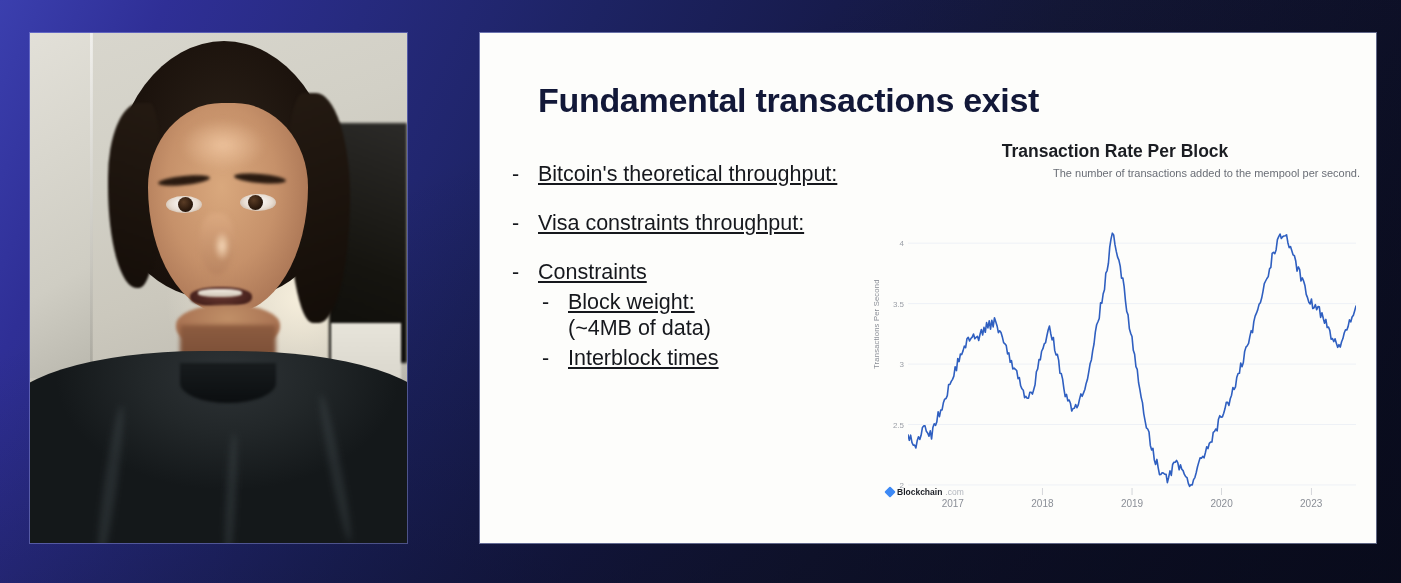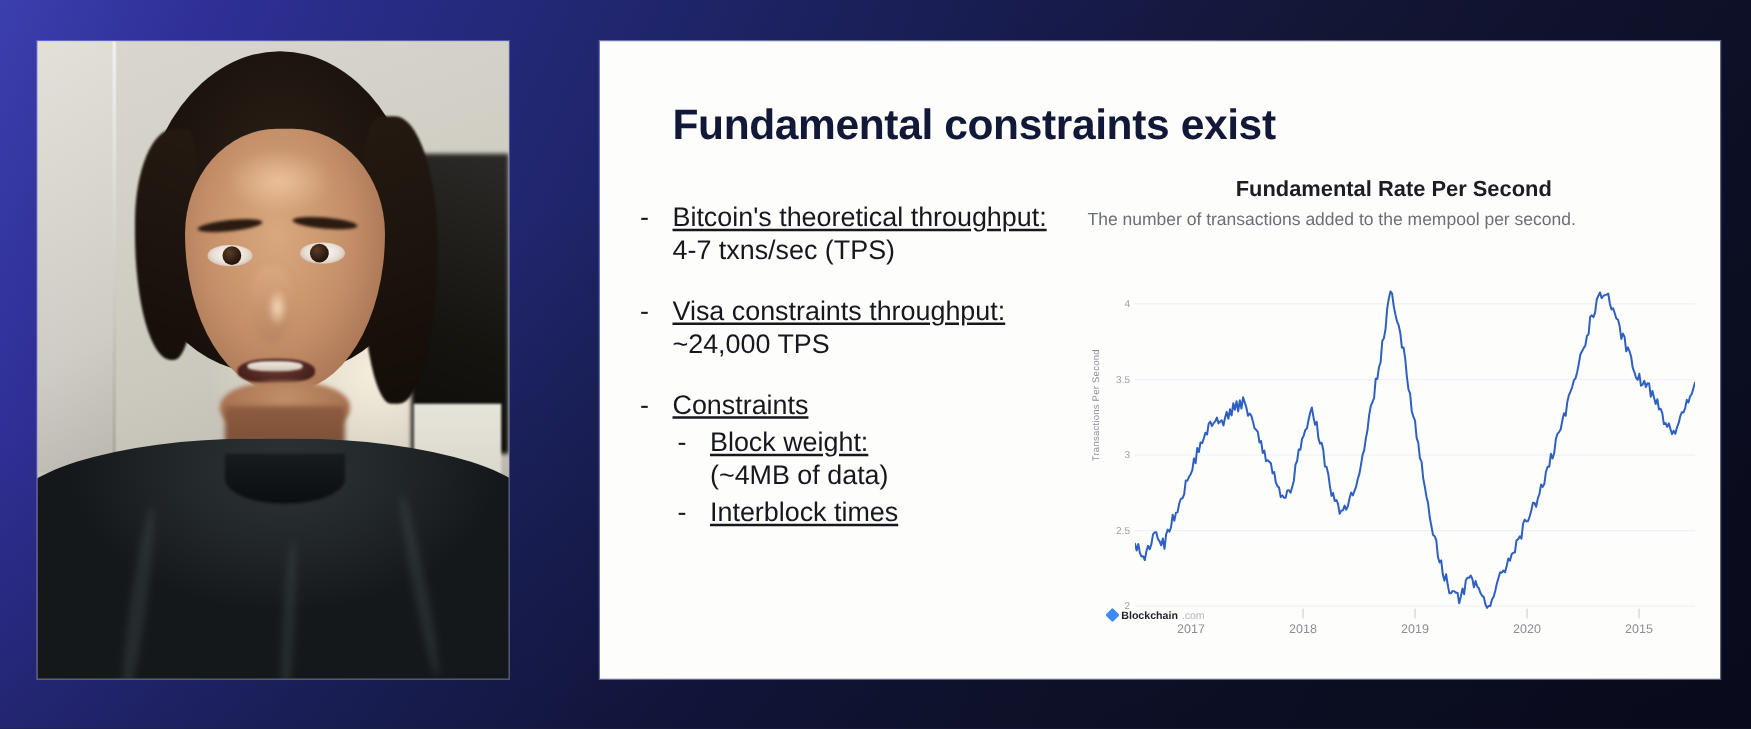--- a/index.html
+++ b/index.html
@@ -284,22 +284,22 @@
     position: absolute;
     left: 0; right: 0; top: 0;
     text-align: center;
     font-size: 17.5px;
     font-weight: bold;
     color: #1b1d22;
   }
   #chart-subtitle {
     position: absolute;
     left: 0; right: 0; top: 26px;
-    text-align: left;
-    font-size: 14px;
+    text-align: right;
+    font-size: 11px;
     color: #6a6e76;
   }
   #ylabel {
     position: absolute;
     left: 2px;
     top: 228px;
     transform: rotate(-90deg);
     transform-origin: left top;
     font-size: 7.6px;
     color: #8a8e96;
@@ -395,38 +395,36 @@
     <div class="neck"></div>
     <div class="shirt"></div>
     <div class="collar"></div>
     <div class="shirt-fold-a"></div>
     <div class="shirt-fold-b"></div>
     <div class="shirt-fold-c"></div>
   </div>
 
   <div id="slide">
 
-    <div id="slide-title">Fundamental constraints exist</div>
+    <div id="slide-title">Fundamental transactions exist</div>
 
     <div id="bullets">
 
       <div class="blk">
         <div class="b-row">
           <span class="dash">-</span>
           <span class="b-text">Bitcoin's theoretical throughput:</span>
         </div>
-        <div class="b-line2">4-7 txns/sec (TPS)</div>
       </div>
 
       <div class="blk">
         <div class="b-row">
           <span class="dash">-</span>
           <span class="b-text">Visa constraints throughput:</span>
         </div>
-        <div class="b-line2">~24,000 TPS</div>
       </div>
 
       <div class="blk">
         <div class="b-row">
           <span class="dash">-</span>
           <span class="b-text">Constraints</span>
         </div>
 
         <div class="sub">
           <div class="b-row">
@@ -440,21 +438,21 @@
           <div class="b-row">
             <span class="dash">-</span>
             <span class="b-text">Interblock times</span>
           </div>
         </div>
       </div>
 
     </div>
 
     <div id="chart">
-      <div id="chart-title">Fundamental Rate Per Second</div>
+      <div id="chart-title">Transaction Rate Per Block</div>
       <div id="chart-subtitle">The number of transactions added to the mempool per second.</div>
       <div id="ylabel">Transactions Per Second</div>
 
       <div id="plot">
         <svg id="plot-svg" viewBox="0 0 448 272" preserveAspectRatio="none">
           <g id="gridlines">
               <line x1="0" x2="448" y1="24.177777777777806" y2="24.177777777777806" stroke="#eef1f6" stroke-width="1"></line>
               <line x1="0" x2="448" y1="84.62222222222223" y2="84.62222222222223" stroke="#eef1f6" stroke-width="1"></line>
               <line x1="0" x2="448" y1="145.06666666666666" y2="145.06666666666666" stroke="#eef1f6" stroke-width="1"></line>
               <line x1="0" x2="448" y1="205.51111111111112" y2="205.51111111111112" stroke="#eef1f6" stroke-width="1"></line>
@@ -472,21 +470,21 @@
           <div class="ytick" style="top: 343.956px;">2</div>
         </div>
       <div id="xtick-layer">
           <div class="xtick" style="left: 82.8px;">2017</div>
           <div class="xtick" style="left: 172.4px;">2018</div>
           <div class="xtickmark" style="left: 172.4px;">|</div>
           <div class="xtick" style="left: 262px;">2019</div>
           <div class="xtickmark" style="left: 262px;">|</div>
           <div class="xtick" style="left: 351.6px;">2020</div>
           <div class="xtickmark" style="left: 351.6px;">|</div>
-          <div class="xtick" style="left: 441.2px;">2015</div>
+          <div class="xtick" style="left: 441.2px;">2023</div>
           <div class="xtickmark" style="left: 441.2px;">|</div>
         </div>
 
       <div id="watermark">
         <span class="wm-logo"></span>
         <span class="wm-strong">Blockchain</span>
         <span class="wm-dim">.com</span>
       </div>
 
     </div>

